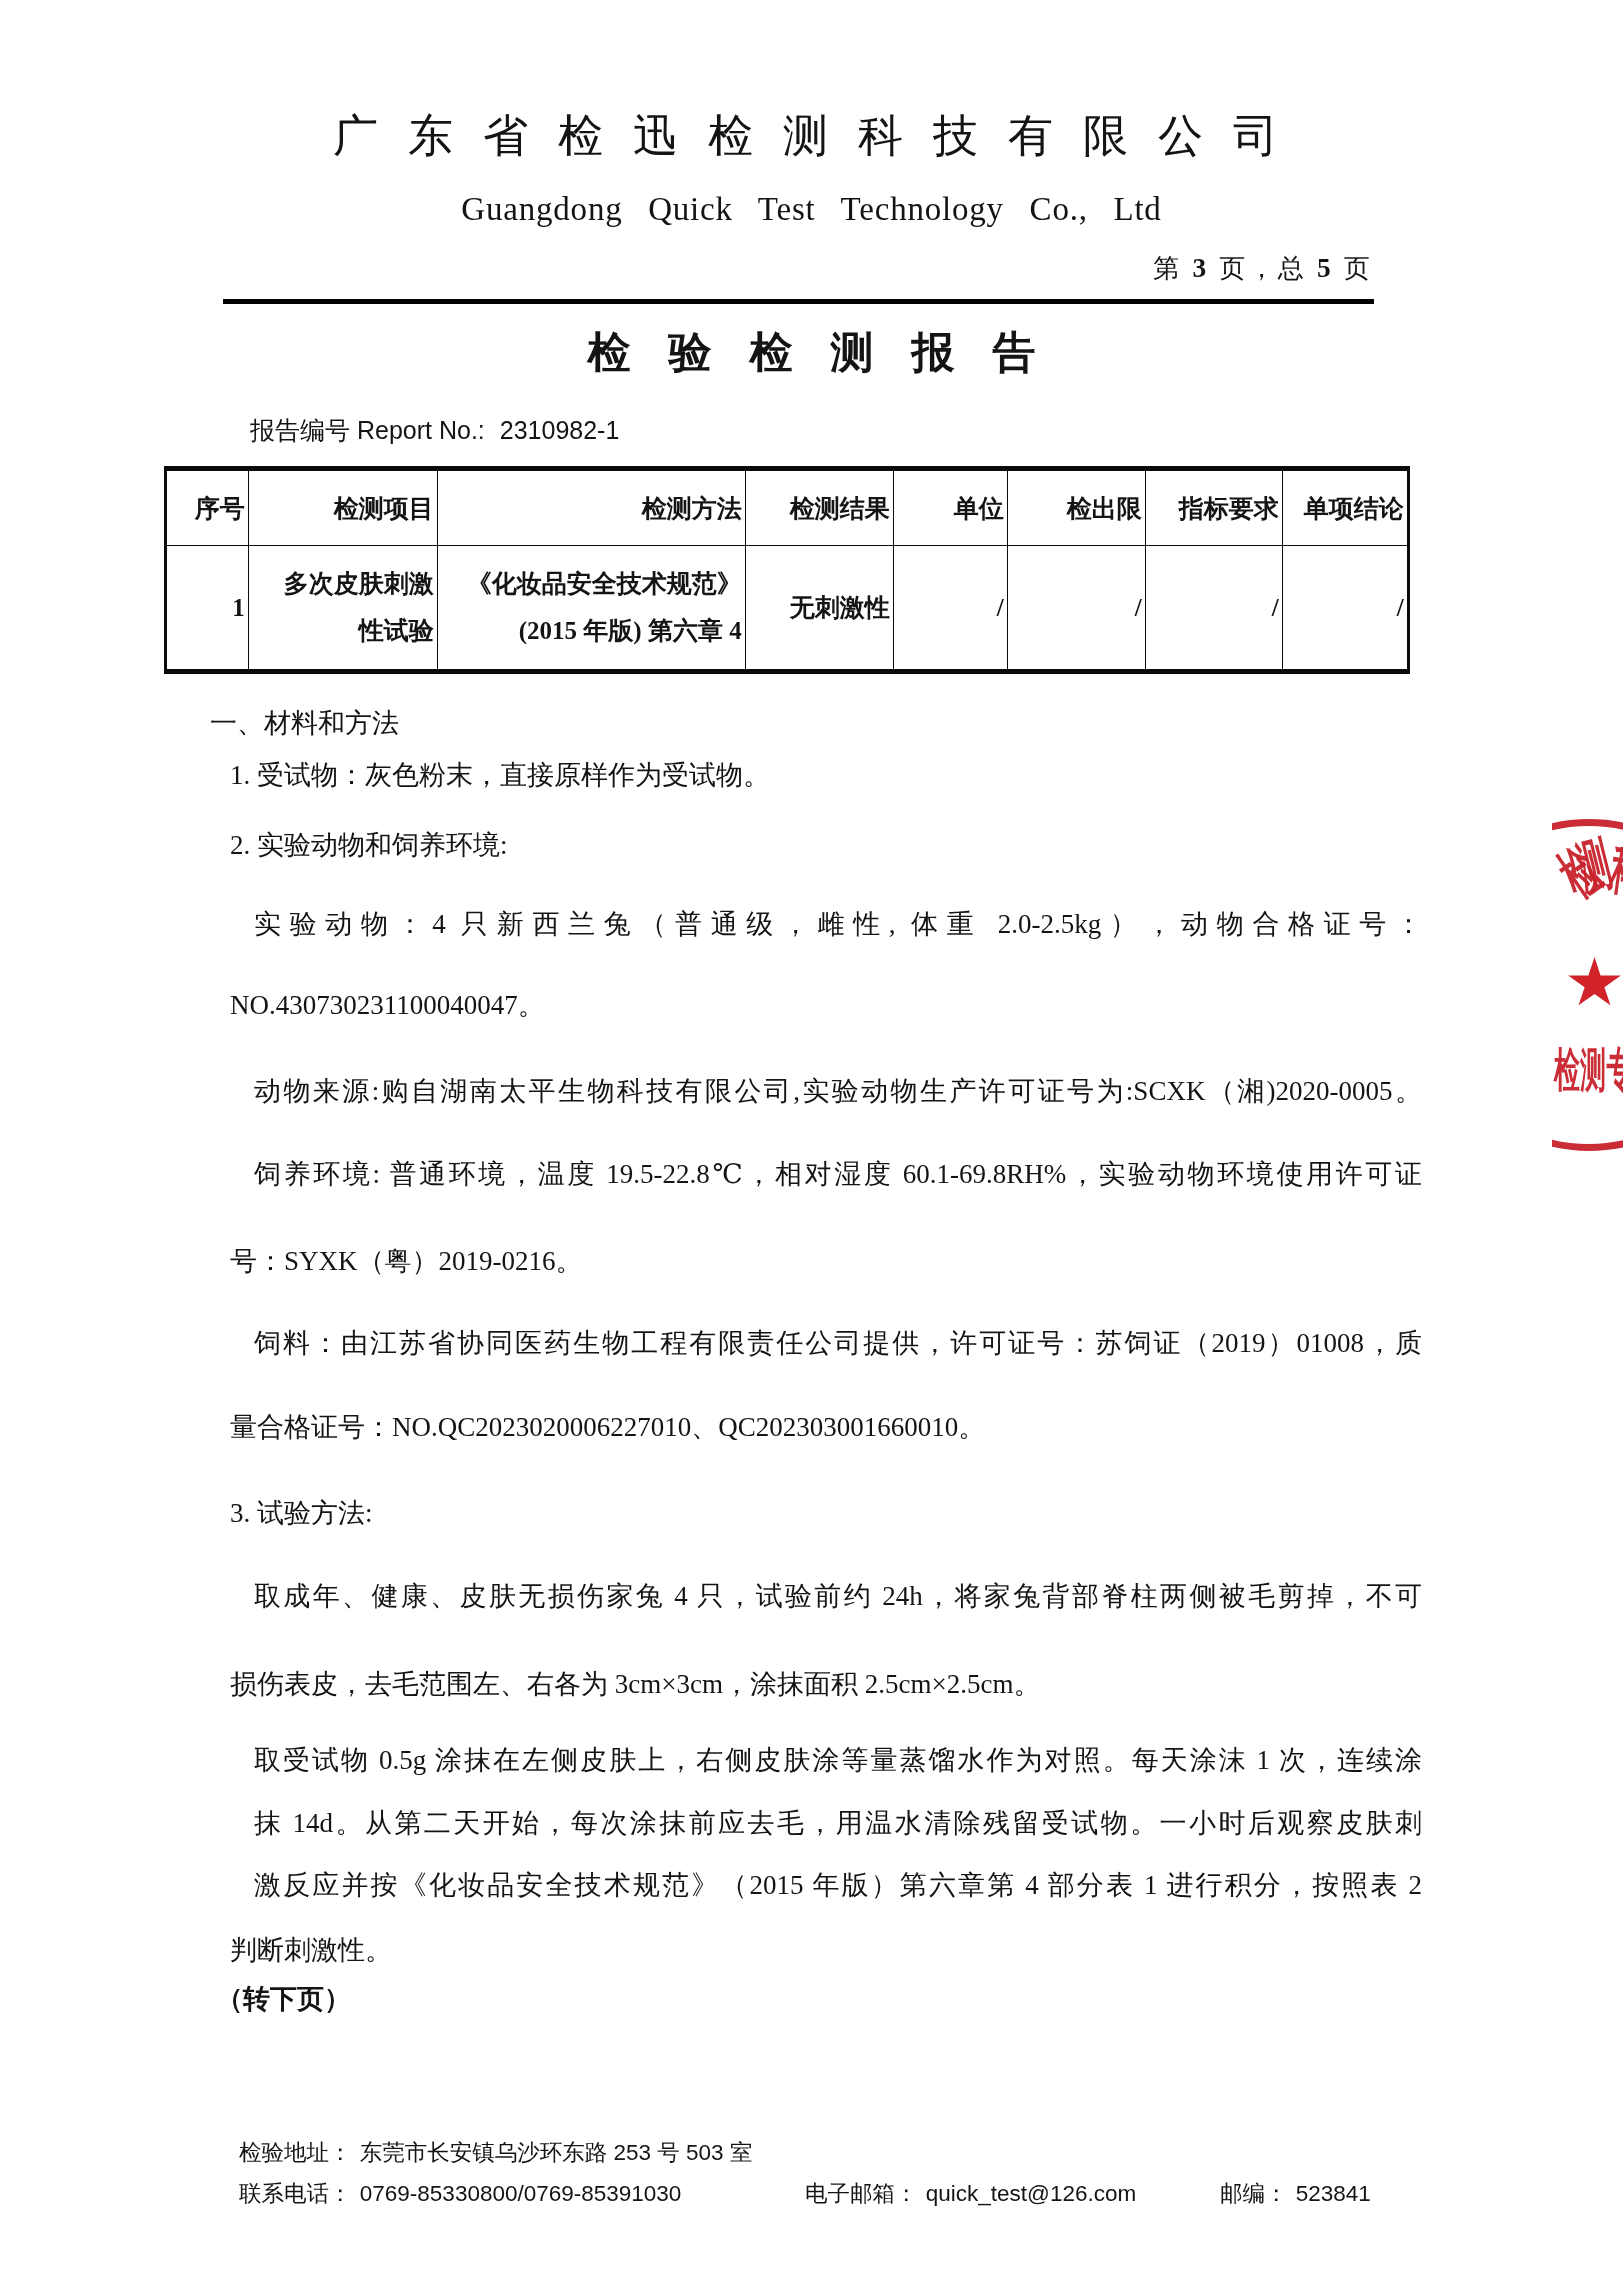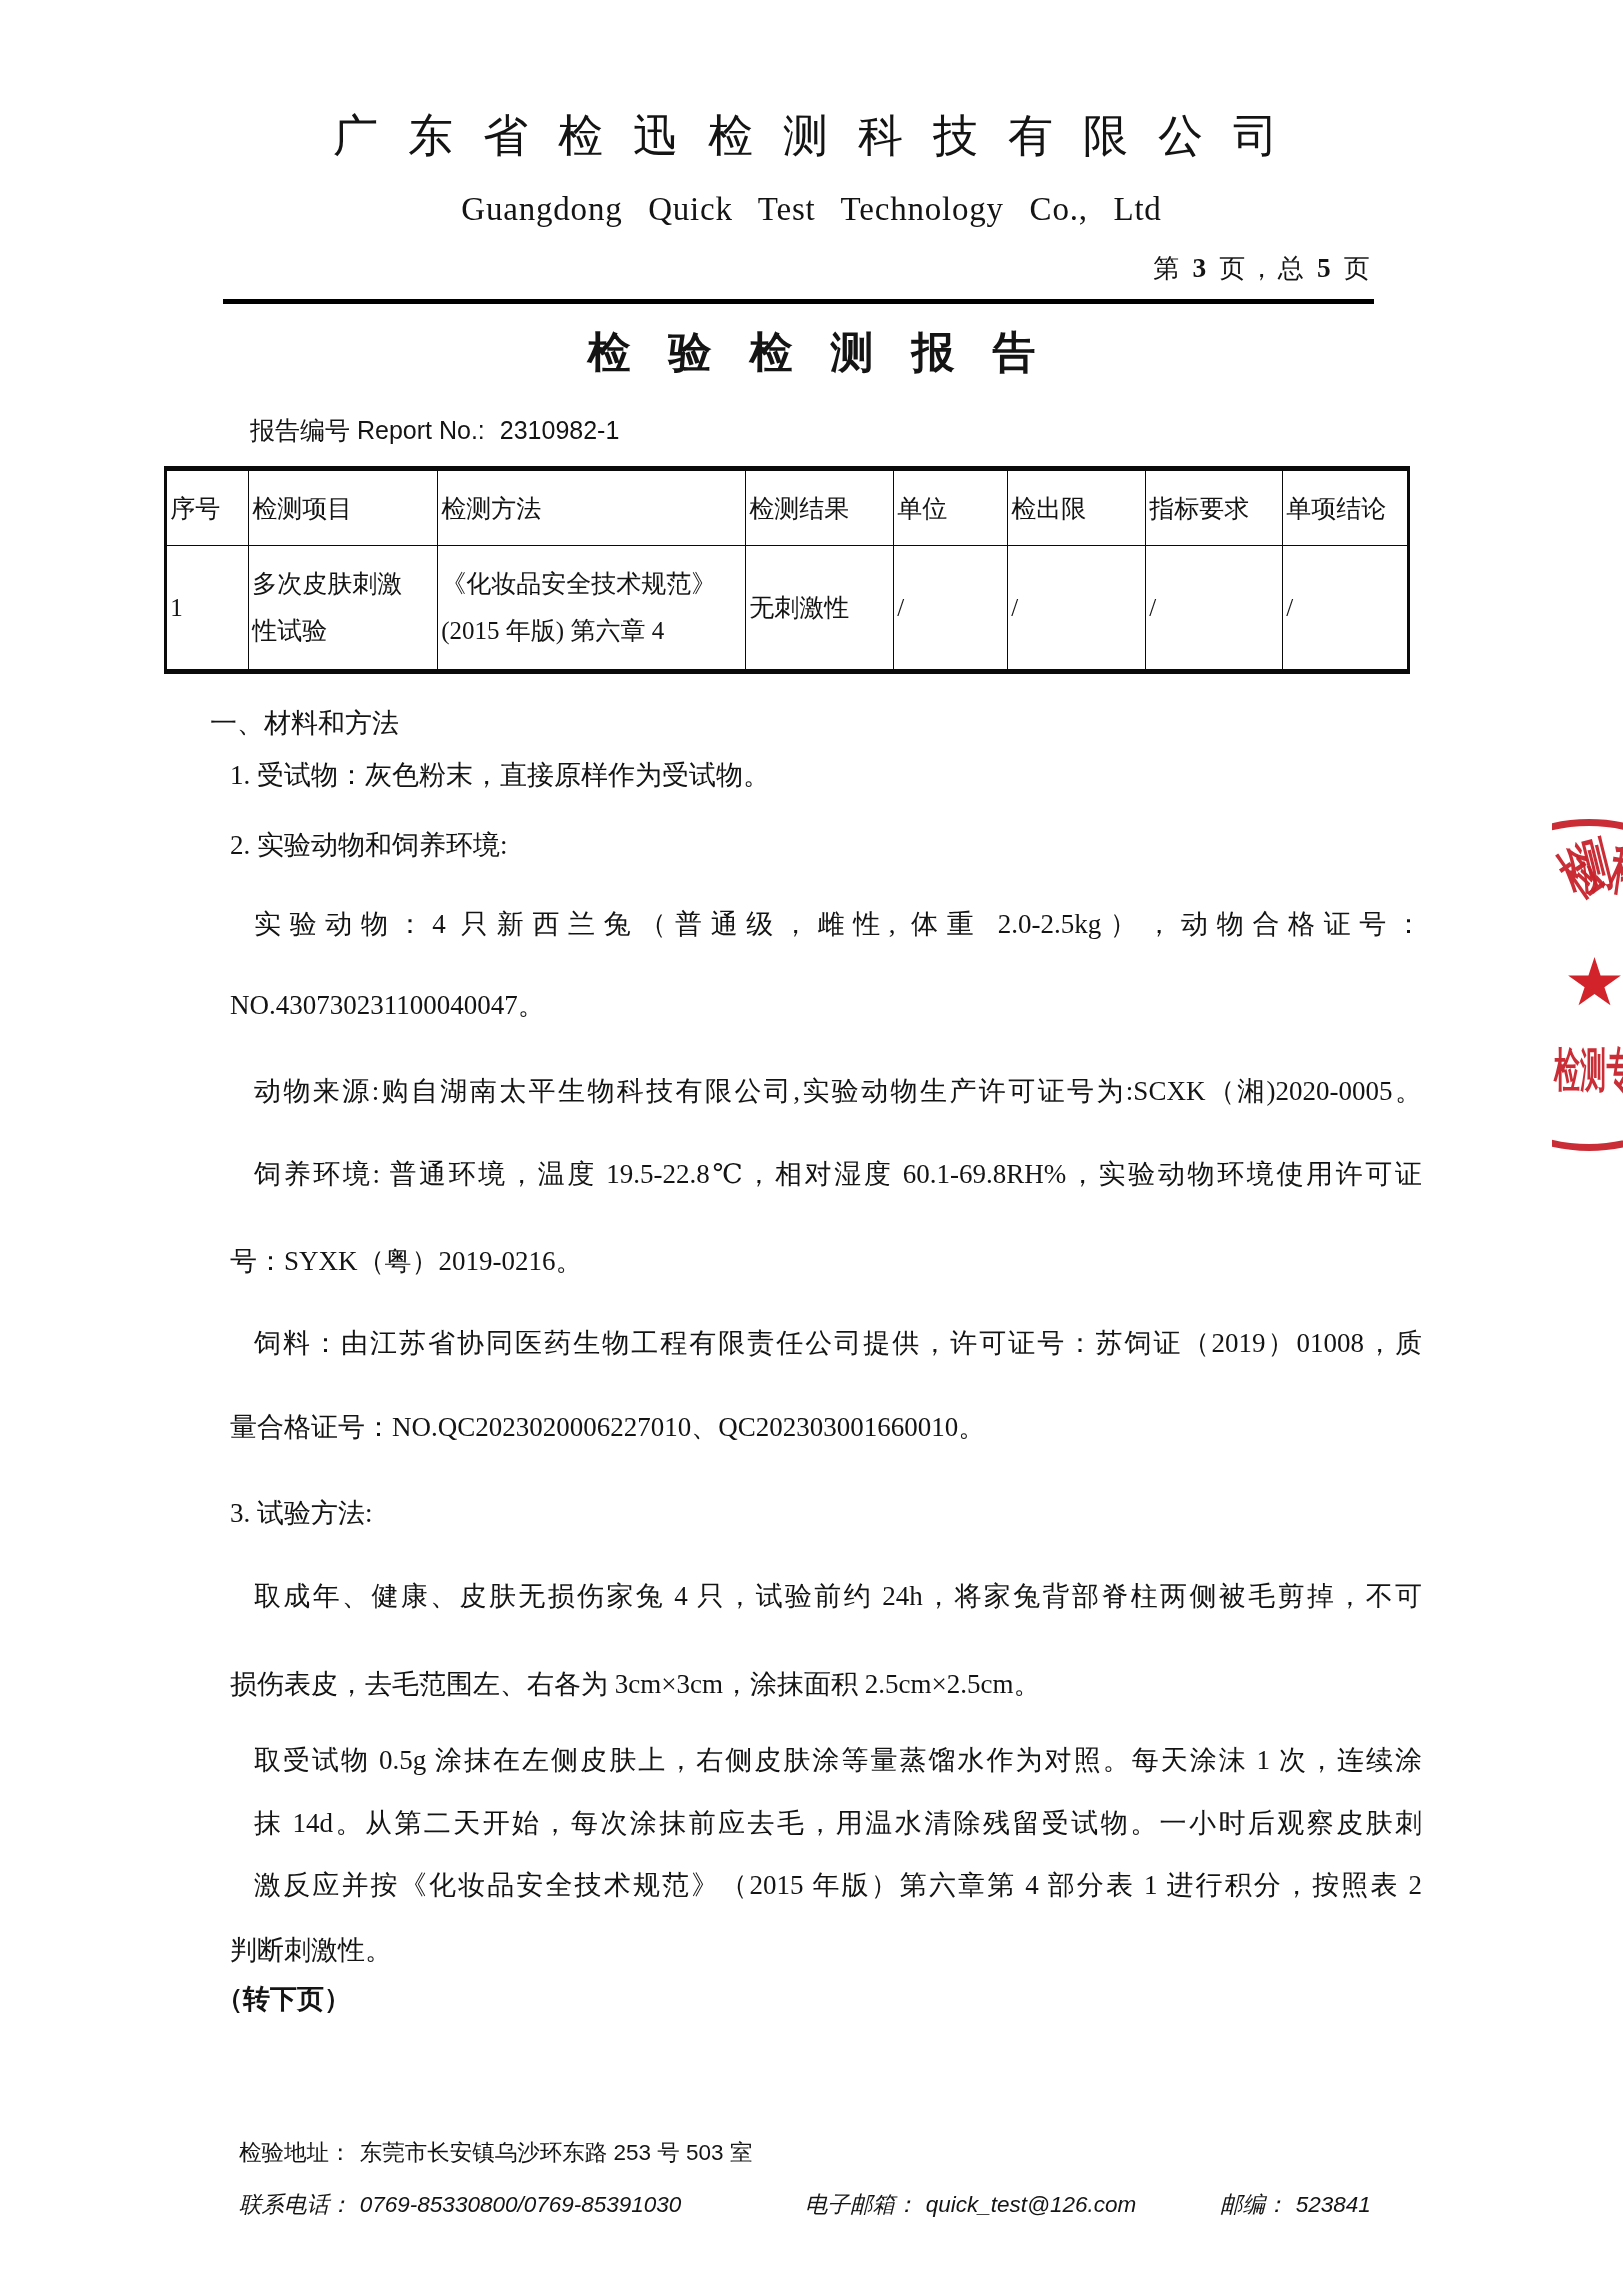--- a/index.html
+++ b/index.html
@@ -43,22 +43,22 @@
   }
   .report-no .val{margin-left:15px;}
   
   table.result{
     position:absolute;top:466px;left:164px;
     width:1246px;border-collapse:collapse;table-layout:fixed;
     border:3.3px solid #0a0a0a;border-top-width:5.8px;border-bottom-width:5px;
     font-size:25px;
   }
   table.result th,table.result td{
-    border:1.7px solid #0a0a0a;text-align:left;vertical-align:middle;
-    font-weight:normal;padding:0 3.3px;overflow:hidden;
+    border:1.7px solid #0a0a0a;text-align:right;vertical-align:middle;
+    font-weight:bold;padding:0 3.3px;overflow:hidden;
   }
   table.result thead tr{height:77px;}
   table.result tbody tr{height:126px;}
   .cell-2line div{line-height:1.85;}
   
   .bline{
     position:absolute;font-size:27px;white-space:nowrap;line-height:1.25;
   }
   .bline.just{
     left:246px;width:1168px;white-space:normal;
@@ -88,21 +88,21 @@
     font-size:47px;transform:scaleX(.55);transform-origin:left top;
     white-space:nowrap;opacity:.95;letter-spacing:0.8px;
   }
   
   .footer-line{
     position:absolute;left:231px;
     font-size:22.5px;font-family:"Liberation Sans","DejaVu Sans",sans-serif;
     white-space:nowrap;
   }
   .footer-line .lbl{margin-right:8.3px;margin-left:8px;}
-  .fseg{position:absolute;top:15px;white-space:nowrap;font-style:italic;}
+  .fseg{position:absolute;top:4px;white-space:nowrap;}
 </style>
 </head>
 <body>
 
 <div class="page">
 
   <div class="company-cn">广东省检迅检测科技有限公司</div>
   <div class="company-en">Guangdong Quick Test Technology Co., Ltd</div>
   <div class="page-line"><span>第 </span><b>3</b><span> 页，总 </span><b>5</b><span> 页</span></div>
   <div class="header-rule"></div>

